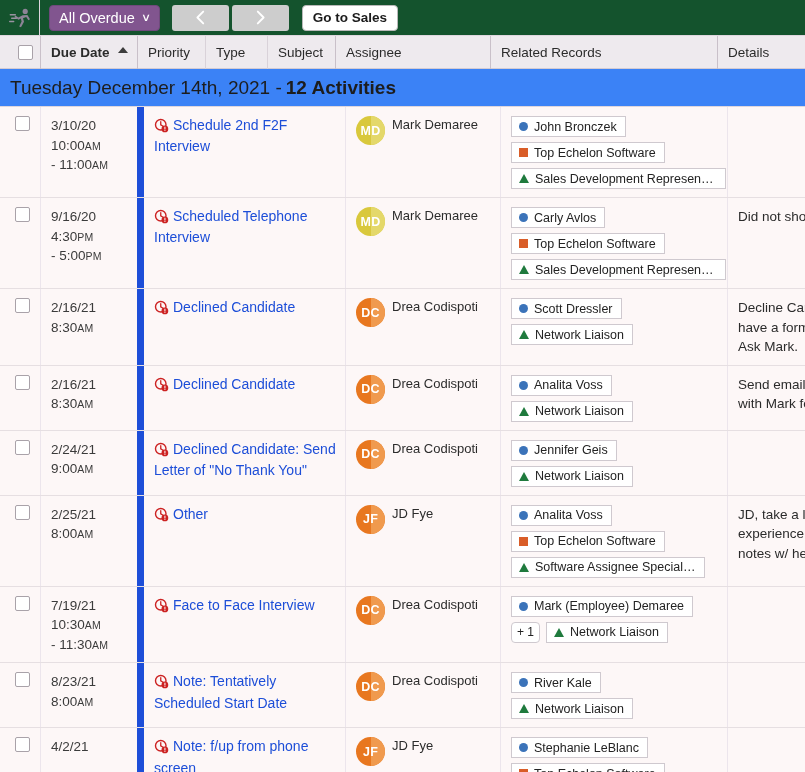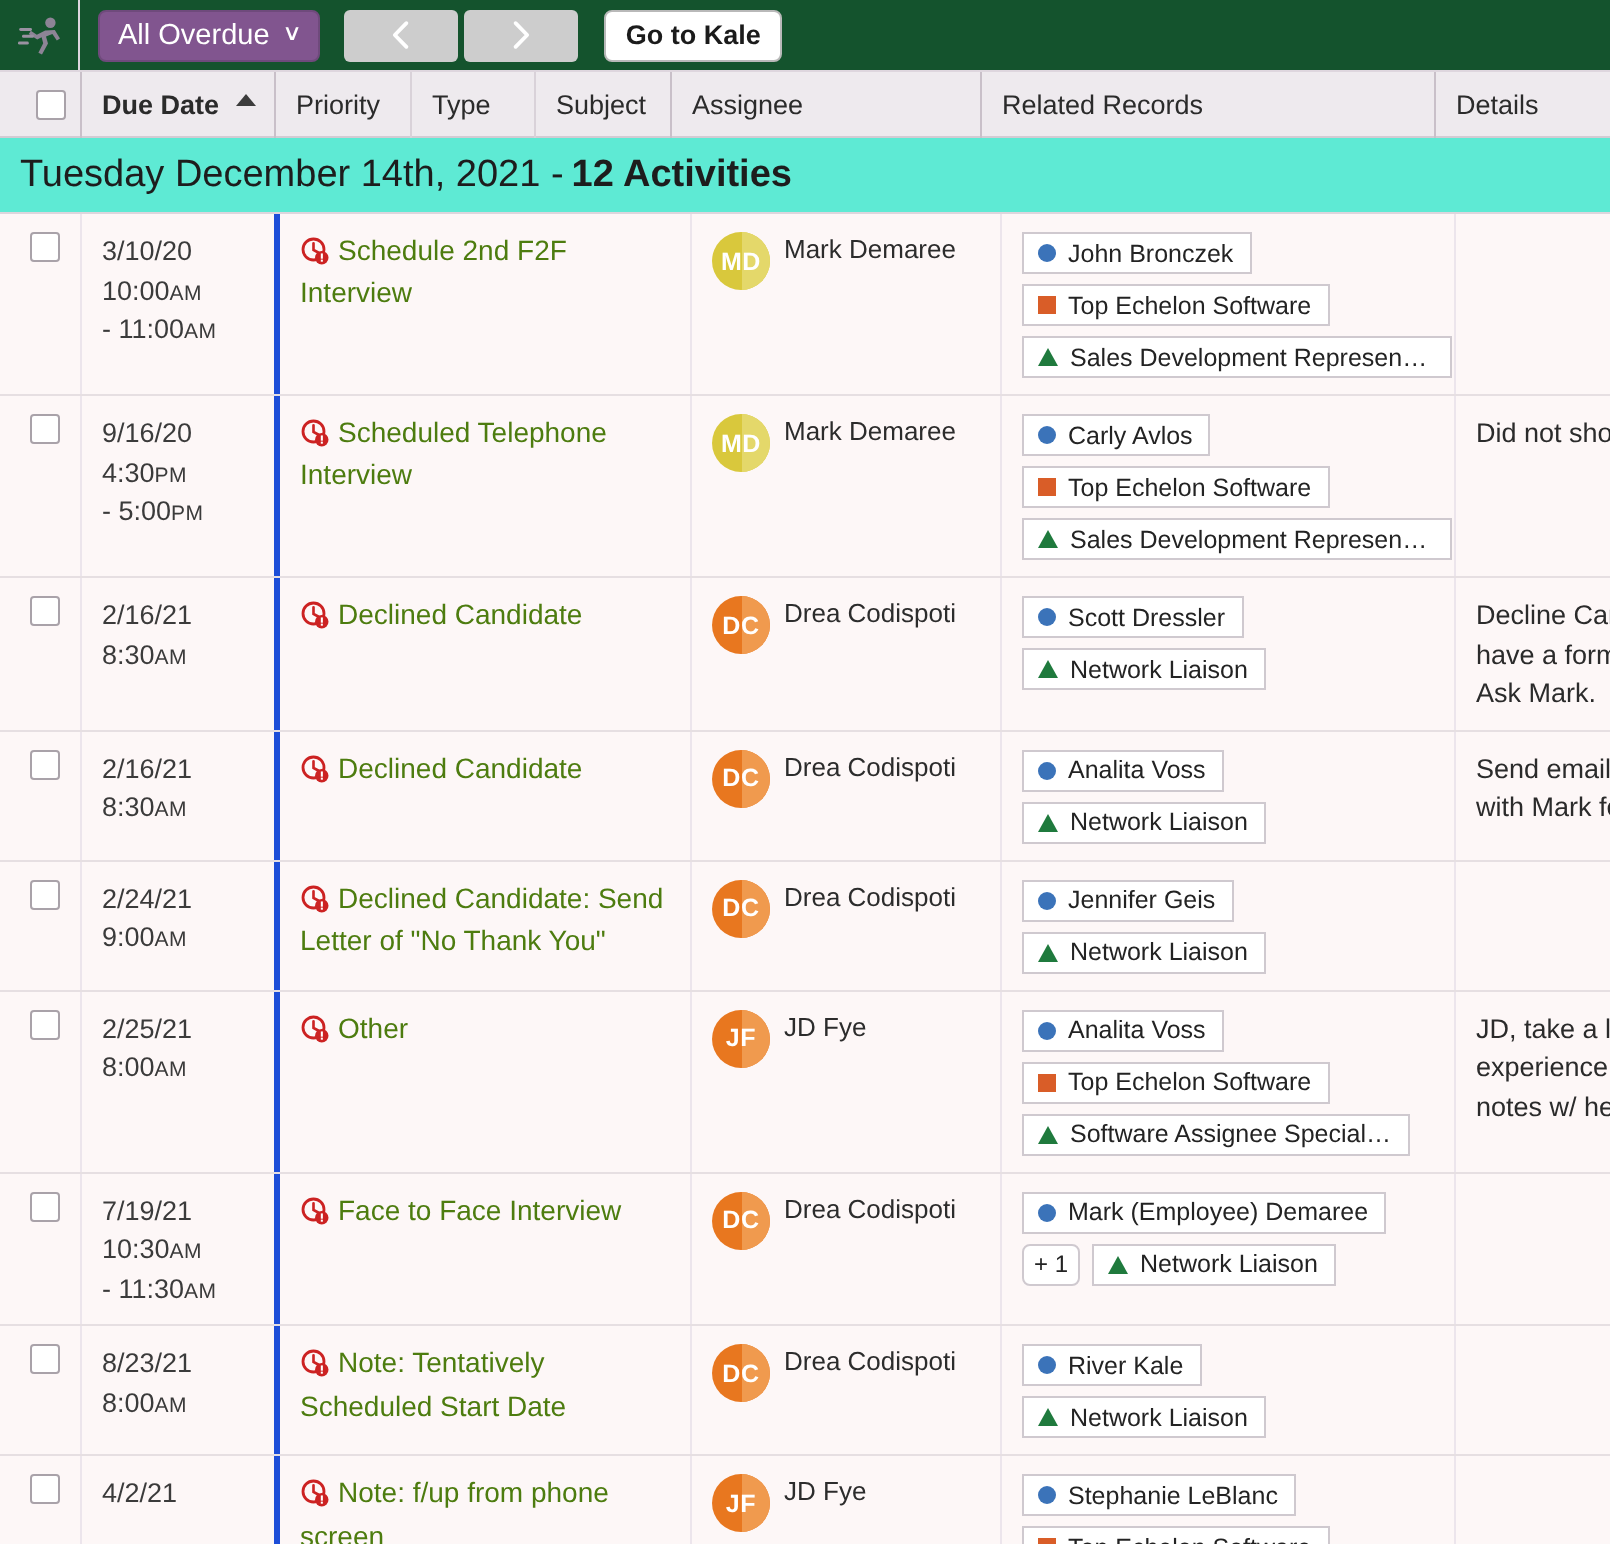--- a/index.html
+++ b/index.html
@@ -121,21 +121,21 @@
   .h-pri { width: 68px; }
   .h-type { width: 62px; }
   .h-sub { width: 68px; }
   .h-asgn { width: 155px; }
   .h-rel { width: 227px; }
   .h-det { flex: 1; }
 
   
   .day-head {
     height: 38px;
-    background: #5eead4;
+    background: #3b82f6;
     border-bottom: 1px solid #ddd6dd;
     display: flex; align-items: center;
     padding-left: 10px;
     font-size: 19px;
     color: #1d1d1d;
   }
   .day-head b { font-weight: bold; margin-left: 4px; }
 
   
   .rows { }
@@ -158,23 +158,23 @@
     width: 97px;
     border-left: 1px solid #ece5ec;
     font-size: 13.5px;
     color: #3b3b3b;
     line-height: 1.45;
     padding-left: 9px;
   }
   .c-date .ampm { font-size: 10.5px; letter-spacing: .2px; }
   .c-subject {
     width: 208px;
-    border-left: 3px solid #1d4ed8;
+    border-left: 7px solid #1d4ed8;
     font-size: 14px;
-    color: #4d7c0f;
+    color: #1d4ed8;
     line-height: 1.3;
     padding-left: 9px;
   }
   .c-subject .txt { display: inline; }
   .overdue-icon {
     display: inline-block;
     vertical-align: -3px;
     margin-right: 4px;
   }
   .c-assignee {
@@ -290,21 +290,21 @@
           <path d="M8.2 1.6 L2.4 7.5 L8.2 13.4" stroke="#ffffff" stroke-width="1.9" fill="none" stroke-linecap="round" stroke-linejoin="round"></path>
         </svg>
     </button>
     <button class="nav-btn">
       <svg width="11" height="15" viewBox="0 0 11 15">
           <path d="M2.8 1.6 L8.6 7.5 L2.8 13.4" stroke="#ffffff" stroke-width="1.9" fill="none" stroke-linecap="round" stroke-linejoin="round"></path>
         </svg>
     </button>
   </div>
 
-  <button class="today-btn">Go to Kale</button>
+  <button class="today-btn">Go to Sales</button>
 </div>
 
 <div class="col-head">
   <div class="hcell hcheck">
     <span class="chk"></span>
   </div>
   <div class="hcell h-due sep">
     <span>Due Date</span>
     <span class="sort-caret"></span>
   </div>

